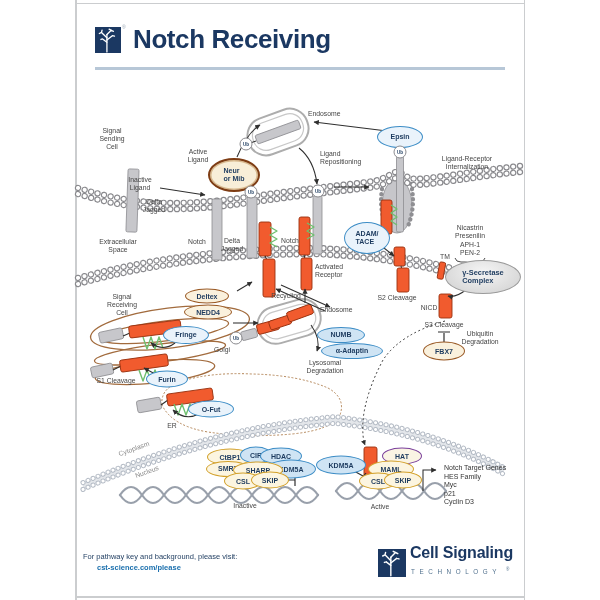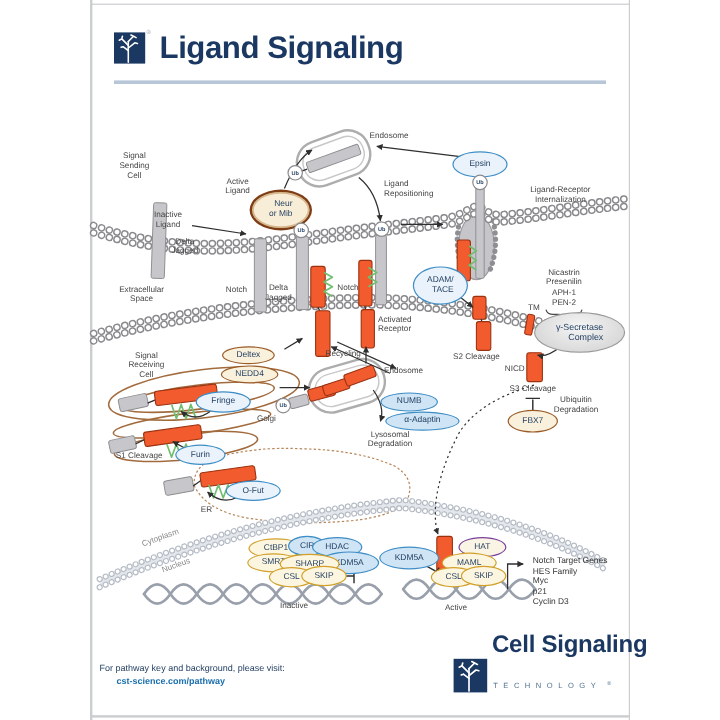--- a/index.html
+++ b/index.html
@@ -12,21 +12,21 @@
   .title{position:absolute;left:133px;top:24px;font-size:26px;font-weight:bold;color:#1b3862;letter-spacing:-0.4px;}
   .rule{position:absolute;left:95px;top:67px;width:410px;height:2.5px;background:#b7c7d7;}
   
   .lbl{position:absolute;font-size:6.8px;line-height:1.18;color:#454545;text-align:center;
        white-space:pre-line;transform:translate(-50%,-50%);}
   .tl{transform:none;text-align:left;}
   .rot{transform:translate(-50%,-50%) rotate(-20deg);color:#8a8a8a;}
   .genes{position:absolute;left:444px;top:464px;font-size:7px;line-height:8.6px;color:#333;text-align:left;}
   
   .oval{position:absolute;display:flex;align-items:center;justify-content:center;border-radius:50%;
-        font-weight:normal;font-size:7px;color:#1c3a5e;text-align:right;white-space:pre-line;
+        font-weight:bold;font-size:7px;color:#1c3a5e;text-align:left;white-space:pre-line;
         transform:translate(-50%,-50%);line-height:1.08;box-sizing:border-box;}
   .ov-blue{border:1.6px solid #3d8dc6;background:#eaf3fb;}
   .ov-bluefill{border:1.6px solid #3d8dc6;background:#cfe4f4;}
   .ov-gold{border:1.7px solid #d2a02a;background:#fcf5e0;}
   .ov-brown{border:1.7px solid #9a5a26;background:#faf1dd;}
   .ov-brown-thick{border:2.5px solid #7e3d14;background:#f8eed8;box-shadow:inset 0 0 0 1.5px #d8b98e;}
   .ov-purple{border:1.8px solid #7a3f9c;background:#faf4e4;}
   .ov-gray{border:1.5px solid #9a9a9a;background:radial-gradient(ellipse at 50% 35%,#f5f5f5 0%,#cfcfcf 100%);font-size:7.4px;}
   .ub{position:absolute;width:11px;height:11px;border-radius:50%;border:1px solid #8b8b8f;background:#fff;
       color:#1c3a5e;font-size:4.6px;font-weight:bold;display:flex;align-items:center;justify-content:center;
@@ -48,21 +48,21 @@
   .zz{stroke:#6fbf6f;stroke-width:1.4;fill:none;stroke-linejoin:round;}
   .ar{stroke:#2f2f2f;stroke-width:1.05;fill:none;marker-end:url(#ah);}
   .ln{stroke:#2f2f2f;stroke-width:1.05;fill:none;}
   .dot{stroke:#2f2f2f;stroke-width:1;fill:none;stroke-dasharray:1.8 2.6;marker-end:url(#ah);}
   .tb{stroke:#2f2f2f;stroke-width:1.2;fill:none;}
   .br{stroke:#4a4a4a;stroke-width:1;fill:none;}
   
   .foot-note{position:absolute;left:83px;top:552px;font-size:7.5px;color:#1c3a5e;}
   .foot-url{position:absolute;left:97px;top:563px;font-size:7.5px;font-weight:bold;color:#1a6fad;}
   .f-logo{position:absolute;left:378px;top:549px;width:28px;height:28px;background:#1b3862;}
-  .f-name{position:absolute;left:410px;top:526px;font-size:20px;font-weight:bold;color:#1b3862;letter-spacing:-0.2px;}
+  .f-name{position:absolute;left:410px;top:544px;font-size:16px;font-weight:bold;color:#1b3862;letter-spacing:-0.2px;}
   .f-tech{position:absolute;left:411px;top:568px;font-size:6.3px;color:#51718e;letter-spacing:4.6px;}
   .f-reg{position:absolute;left:506px;top:567px;font-size:4.5px;color:#51718e;}
 </style>
 </head>
 <body>
 
 <div id="stage">
 
   <div class="pborder" style="left:75px;top:0;width:1.5px;height:600px;"></div>
   <div class="pborder" style="left:523.5px;top:0;width:1.5px;height:600px;"></div>
@@ -74,21 +74,21 @@
       <g stroke="#fff" stroke-width="1.2" fill="none" stroke-linecap="round">
         <path d="M11,23 L11,7"></path>
           <path d="M11,10 L6,5 M6,5 L4,6 M6,5 L6.5,3"></path>
         <path d="M11,7 L15,3 M15,3 L13,2 M15,3 L17,4"></path>
           <path d="M11,14 L7,11 M7,11 L5.5,11.5"></path>
         <path d="M11,12 L16,8 M16,8 L18,8.5"></path>
       </g>
     </svg>
   </div>
   <div class="logo-reg">®</div>
-  <div class="title">Ligand Signaling</div>
+  <div class="title">Notch Receiving</div>
   <div class="rule"></div>
 
   <svg width="600" height="600" style="position:absolute;left:0;top:0;">
     <defs>
       <marker id="ah" markerWidth="7" markerHeight="7" refX="4.6" refY="2.5" orient="auto">
         <path d="M0,0 L5,2.5 L0,5 z" fill="#2f2f2f"></path>
       </marker>
       <path id="pmu" d="M78,191 C140,210 185,209 255,199 C310,191 345,188 375,184 Q385,181 391,177 Q397,173 403,177 Q409,182 417,182 C445,180 480,173 520,169"></path>
       <path id="pmr" d="M78,281 C150,261 230,251 315,251 C370,253 420,261 468,276"></path>
       <path id="nve" d="M83,486 Q210,431 335,420 Q432,431 504,471"></path>
@@ -305,21 +305,21 @@
   <div class="oval ov-gold" style="left:378px;top:481px;width:38px;height:17px;">CSL</div>
   <div class="oval ov-gold" style="left:403px;top:480px;width:38px;height:17px;">SKIP</div>
 
   <div class="ub" style="left:251px;top:192px;">Ub</div>
   <div class="ub" style="left:318px;top:191px;">Ub</div>
   <div class="ub" style="left:400px;top:152px;">Ub</div>
   <div class="ub" style="left:246px;top:144px;">Ub</div>
   <div class="ub" style="left:236px;top:338px;">Ub</div>
 
   <div class="foot-note">For pathway key and background, please visit:</div>
-  <div class="foot-url">cst-science.com/pathway</div>
+  <div class="foot-url">cst-science.com/please</div>
   <div class="f-logo">
     <svg viewBox="0 0 24 24" width="28" height="28">
       <g stroke="#fff" stroke-width="1.2" fill="none" stroke-linecap="round">
         <path d="M11,23 L11,7"></path>
           <path d="M11,10 L6,5 M6,5 L4,6 M6,5 L6.5,3"></path>
         <path d="M11,7 L15,3 M15,3 L13,2 M15,3 L17,4"></path>
           <path d="M11,14 L7,11 M7,11 L5.5,11.5"></path>
         <path d="M11,12 L16,8 M16,8 L18,8.5"></path>
       </g>
     </svg>

